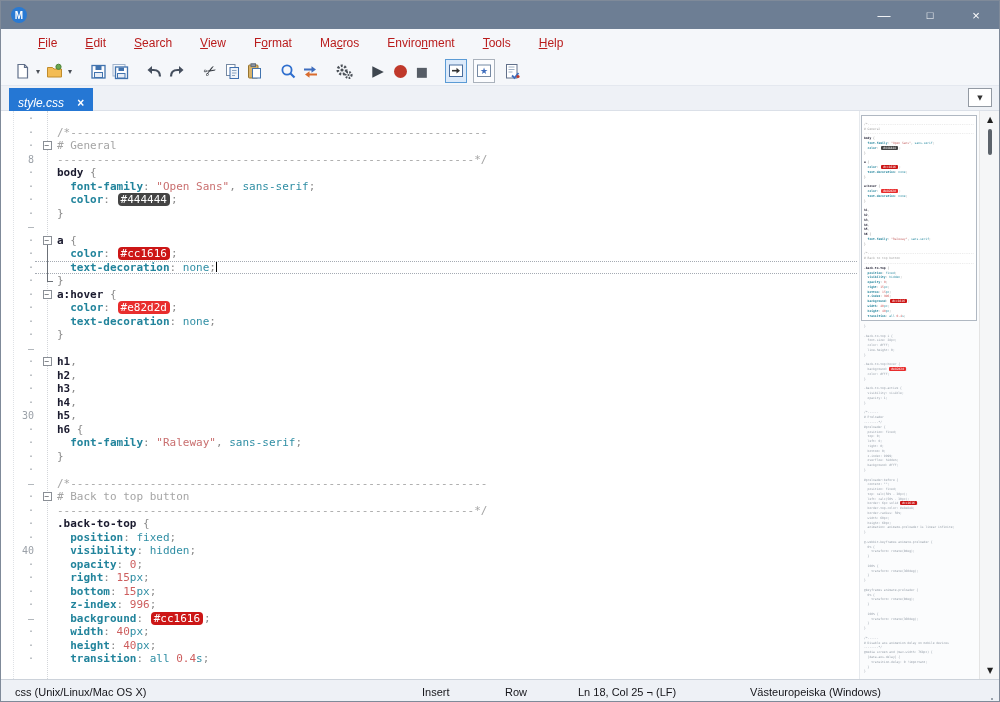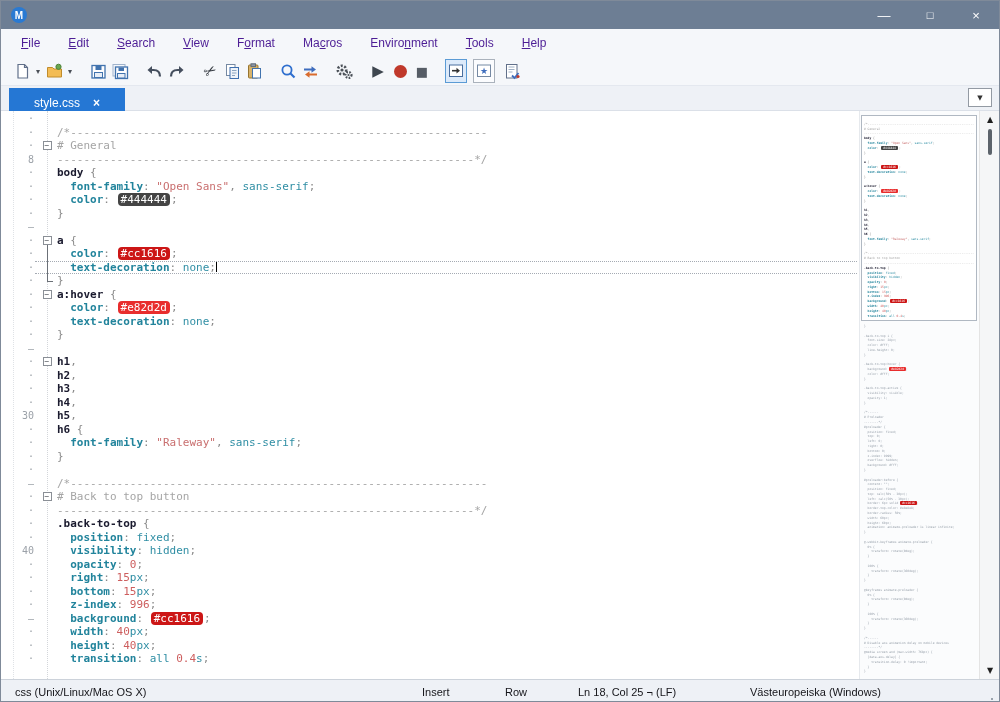--- a/index.html
+++ b/index.html
@@ -7,39 +7,39 @@
           box-sizing:border-box;font-family:"Liberation Sans",sans-serif;overflow:hidden;}
   
   .titlebar{height:28px;background:#6d7e94;display:flex;align-items:center;color:#eef2f7;}
   .logo{width:16px;height:16px;border-radius:50%;background:#2a7ad2;color:#fff;font-size:10px;
         font-weight:bold;display:flex;align-items:center;justify-content:center;margin:0 9px 0 10px;flex:none;}
   .title{font-size:12px;white-space:nowrap;}
   .winbtns{margin-left:auto;display:flex;height:100%;}
   .winbtn{width:46px;height:100%;display:flex;align-items:center;justify-content:center;font-size:13px;color:#fff;}
   .winbtn.max{font-size:11px;}
   
-  .menubar{height:28px;background:#f5f7fa;display:flex;align-items:center;padding-left:6px;font-size:12px;color:#4c1d95;}
+  .menubar{height:28px;background:#f5f7fa;display:flex;align-items:center;padding-left:23px;font-size:12px;color:#b91c1c;}
   .menu-item{padding:5px 14px;}
   .menu-item u{text-decoration:underline;}
   
   .toolbar{height:28px;background:#f5f7fa;display:flex;align-items:center;padding-left:10px;border-bottom:1px solid #e4e8ef;}
   .tbtn{width:22px;height:24px;display:inline-flex;align-items:center;justify-content:center;flex:none;}
   .tarrow{width:10px;font-size:8px;color:#4a4f57;display:inline-flex;align-items:center;justify-content:center;flex:none;}
   .gap{width:12px;flex:none;}
   .glyph{font-family:"DejaVu Sans",sans-serif;}
   .play{color:#3e464f;font-size:15px;}
   .rec{width:13px;height:13px;border-radius:50%;background:#c0392b;display:inline-block;}
   .stop{color:#565d66;font-size:13px;}
   .cutg{color:#3a3f46;font-size:15px;transform:rotate(-30deg);display:inline-block;}
   .tbtn.active{border:1px solid #5b9bd5;background:#dceafa;box-sizing:border-box;}
   .tbtn.boxed{border:1px solid #aab2bc;background:#fbfcfe;box-sizing:border-box;}
   
   .tabbar{height:24px;background:#eef1f6;position:relative;border-bottom:1px solid #dbe0e8;}
   .tab{position:absolute;left:8px;top:2px;height:29px;background:#2577d4;color:#fff;font-size:12px;
-       display:flex;align-items:center;padding:0 25px;}
+       display:flex;align-items:center;padding:0 9px;font-style:italic;}
   .tabclose{margin-left:13px;font-weight:bold;font-size:12px;}
   .tabdrop{position:absolute;right:7px;top:2px;width:24px;height:19px;background:#fff;border:1px solid #939aa3;
            display:flex;align-items:center;justify-content:center;font-size:7px;color:#333;box-sizing:border-box;}
   
   .main{position:relative;height:568px;background:#fff;}
   .editor{position:absolute;left:0;top:0;width:856px;height:568px;overflow:hidden;
           font-family:"DejaVu Sans Mono",monospace;}
   .guideA{position:absolute;left:12px;top:0;bottom:0;border-left:1px dotted #dfe2e6;}
   .guideB{position:absolute;left:46px;top:0;bottom:0;border-left:1px dotted #d3d6da;}
   .lines{position:absolute;left:0;top:1px;right:0;}

